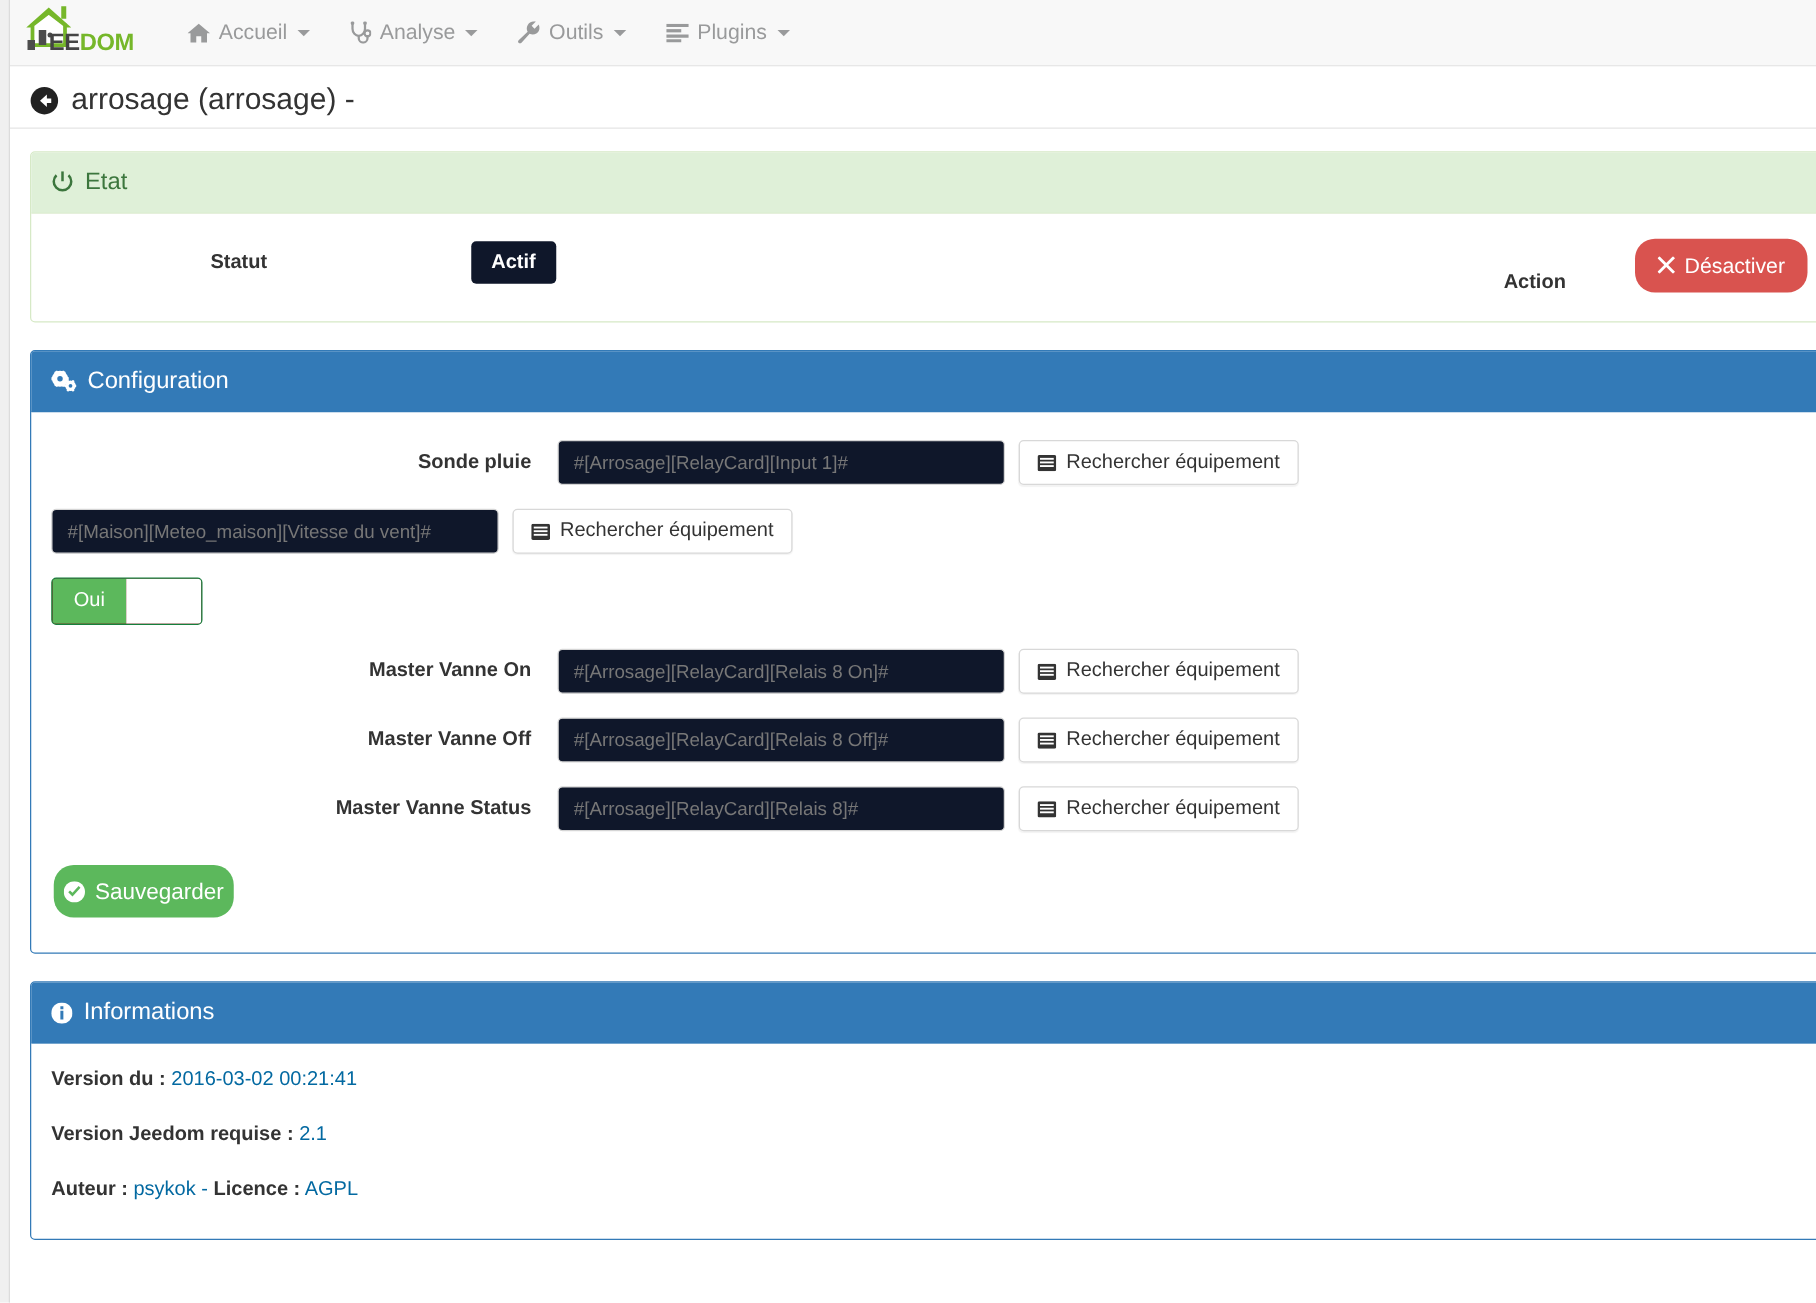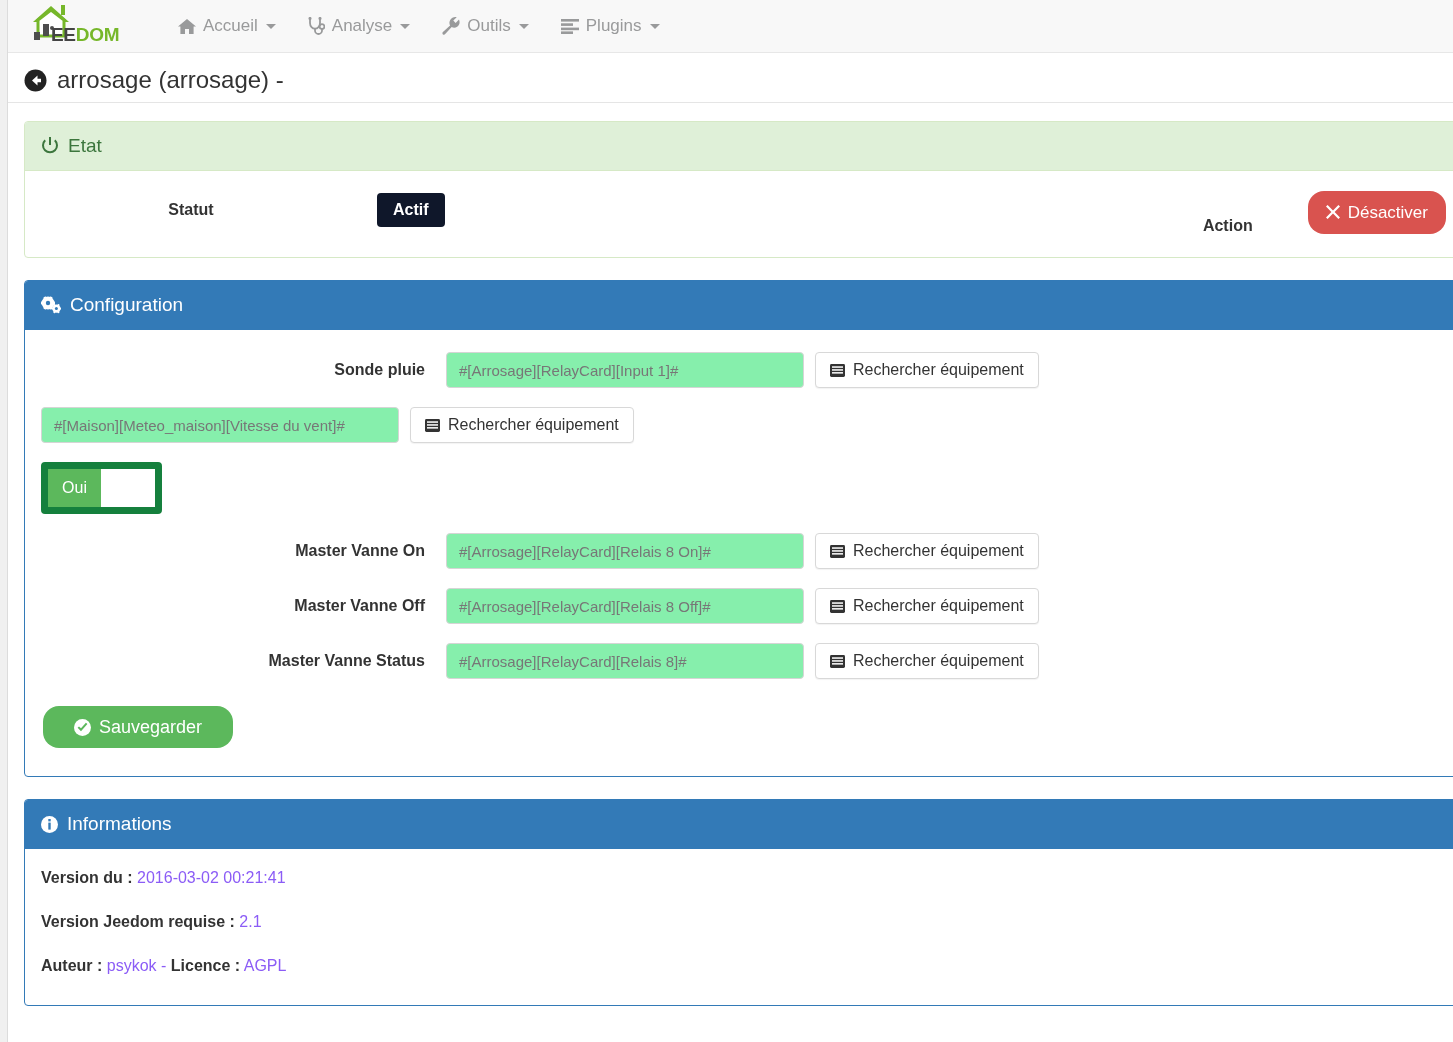--- a/index.html
+++ b/index.html
@@ -22,22 +22,21 @@
   }
 
   
   .navbar {
     position: relative;
     height: 53px;
     background: #f8f8f8;
     border-bottom: 1px solid #e7e7e7;
     display: flex;
     align-items: center;
-    padding-left: 24px;
-    gap: 16px;
+    padding-left: 12px;
   }
   .brand {
     width: 104px;
     height: 53px;
     position: relative;
     display: flex;
     align-items: flex-end;
     padding-bottom: 6px;
     flex: none;
   }
@@ -155,41 +154,41 @@
     border: none;
     border-radius: 16px;
     font-size: 17px;
     cursor: pointer;
     display: inline-flex;
     align-items: center;
     font-family: "Liberation Sans", sans-serif;
     line-height: 1;
   }
   .btn-danger { background: #d9534f; color: #fff; padding: 13px 18px; }
-  .btn-success-save { background: #5cb85c; color: #fff; padding: 12px 31px; font-size: 18px; }
+  .btn-success-save { background: #5cb85c; color: #fff; padding: 12px 8px; font-size: 18px; }
   .btn .bicon { margin-right: 8px; display: inline-flex; align-items: center; }
 
   
   .config-body { padding: 22px 16px 20px 16px; }
   .form-row { display: flex; align-items: center; margin-bottom: 19px; }
   .form-label {
     width: 405px;
     text-align: right;
     padding-right: 21px;
     font-weight: bold;
     font-size: 16px;
     color: #333333;
   }
   .form-control {
     width: 358px;
     height: 36px;
     padding: 6px 12px;
     font-size: 15px;
     color: #777777;
-    background: #86efac;
+    background: #0f172a;
     border: 1px solid #d5d5d5;
     border-radius: 4px;
     font-family: "Liberation Sans", sans-serif;
     outline: none;
   }
   .btn-search {
     margin-left: 11px;
     background: #ffffff;
     border: 1px solid #d8d8d8;
     border-radius: 4px;
@@ -201,22 +200,22 @@
     align-items: center;
     font-family: "Liberation Sans", sans-serif;
     line-height: 1;
     box-shadow: 0 1px 1px rgba(0,0,0,0.05);
   }
   .btn-search .sicon { margin-right: 8px; display: inline-flex; align-items: center; }
 
   
   .switch {
     width: 121px;
-    height: 52px;
-    border: 7px solid #15803d;
+    height: 38px;
+    border: 1px solid #15803d;
     border-radius: 4px;
     overflow: hidden;
     display: flex;
     cursor: pointer;
     background: #7f1d1d;
   }
   .switch-on {
     background: #5cb85c;
     color: #ffffff;
     width: 60px;
@@ -227,21 +226,21 @@
   }
   .switch-handle { background: #ffffff; width: 61px; }
 
   .save-row { padding: 8px 0 8px 2px; }
 
   
   .info-body { padding: 20px 16px 30px 16px; }
   .info-line { font-size: 16px; color: #333333; margin-bottom: 26px; }
   .info-line:last-child { margin-bottom: 0; }
   .info-line b { font-weight: bold; }
-  .info-val { color: #8b5cf6; }
+  .info-val { color: #0369a1; }
 </style>
 </head>
 <body>
 
 <div class="page-edge"></div>
 
 <div class="navbar">
 
   <div class="brand">
     <svg class="logo-svg" width="46" height="40" viewBox="0 0 46 40">

